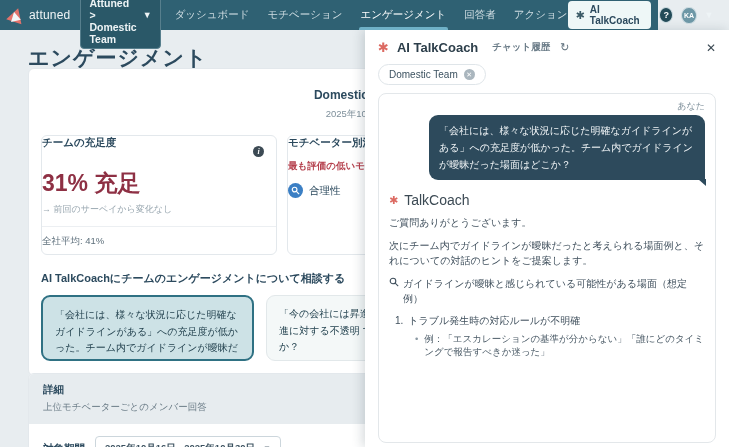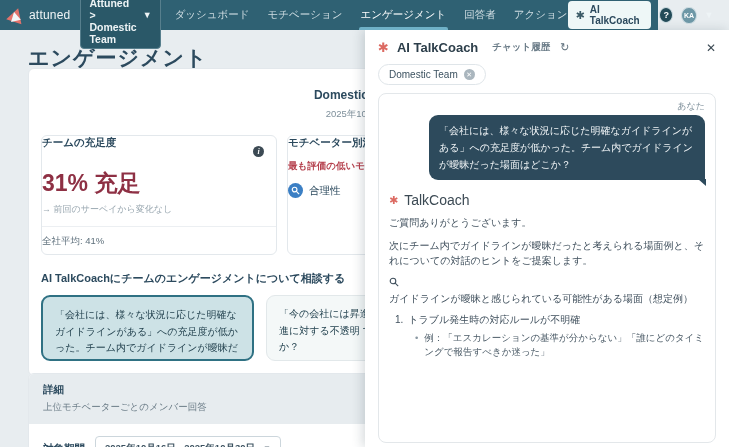--- a/index.html
+++ b/index.html
@@ -70,21 +70,21 @@
   .close-icon { margin-left:auto; font-size:12px; color:#3c4a54; cursor:pointer; }
   .chip { display:inline-flex; align-items:center; gap:6px; border:1px solid #dfe5e9; border-radius:12px; padding:4px 10px; font-size:10px; color:#3c5260; margin-top:9px; cursor:pointer; }
   .chip-x { width:11px; height:11px; border-radius:50%; background:#aab6be; color:#fff; font-size:7px; display:flex; align-items:center; justify-content:center; }
   .convo { border:1px solid #e3e7ea; border-radius:8px; margin-top:8px; height:350px; padding:6px 10px 0; overflow:hidden; position:relative; }
   .you-label { text-align:right; font-size:9px; color:#7e8f9a; }
   .user-bubble { margin-left:40px; background:#2d4a5c; color:#f2f6f8; border-radius:9px; border-bottom-right-radius:0; padding:7px 10px; font-size:10px; line-height:1.7; position:relative; margin-top:2px; }
   .user-bubble::after { content:""; position:absolute; right:-1px; bottom:-6px; border-left:8px solid transparent; border-top:7px solid #2d4a5c; }
   .assistant-row { display:flex; align-items:center; gap:6px; margin-top:12px; }
   .assistant-name { font-size:14px; color:#3c4a54; }
   .ai-text { font-size:10px; color:#3f4f5c; line-height:1.55; margin-top:7px; }
-  .ai-text.lens { display:flex; gap:4px; align-items:flex-start;flex-direction:column; }
+  .ai-text.lens { display:flex; gap:4px; align-items:flex-start; }
   .ol { margin-top:6px; }
   .ol-item { display:flex; gap:5px; font-size:10px; color:#3f4f5c; line-height:1.5; margin-top:5px; padding-left:6px; }
   .ol-num { flex:none; }
   .ul { margin-top:3px; }
   .ul-item { display:flex; gap:6px; font-size:9.5px; color:#4a5a66; line-height:1.45; margin-top:4px; padding-left:26px; }
   .ul-item .dot { flex:none; color:#8a98a2; }
   .mag-svg { display:block; }
 </style>
 </head>
 <body>

